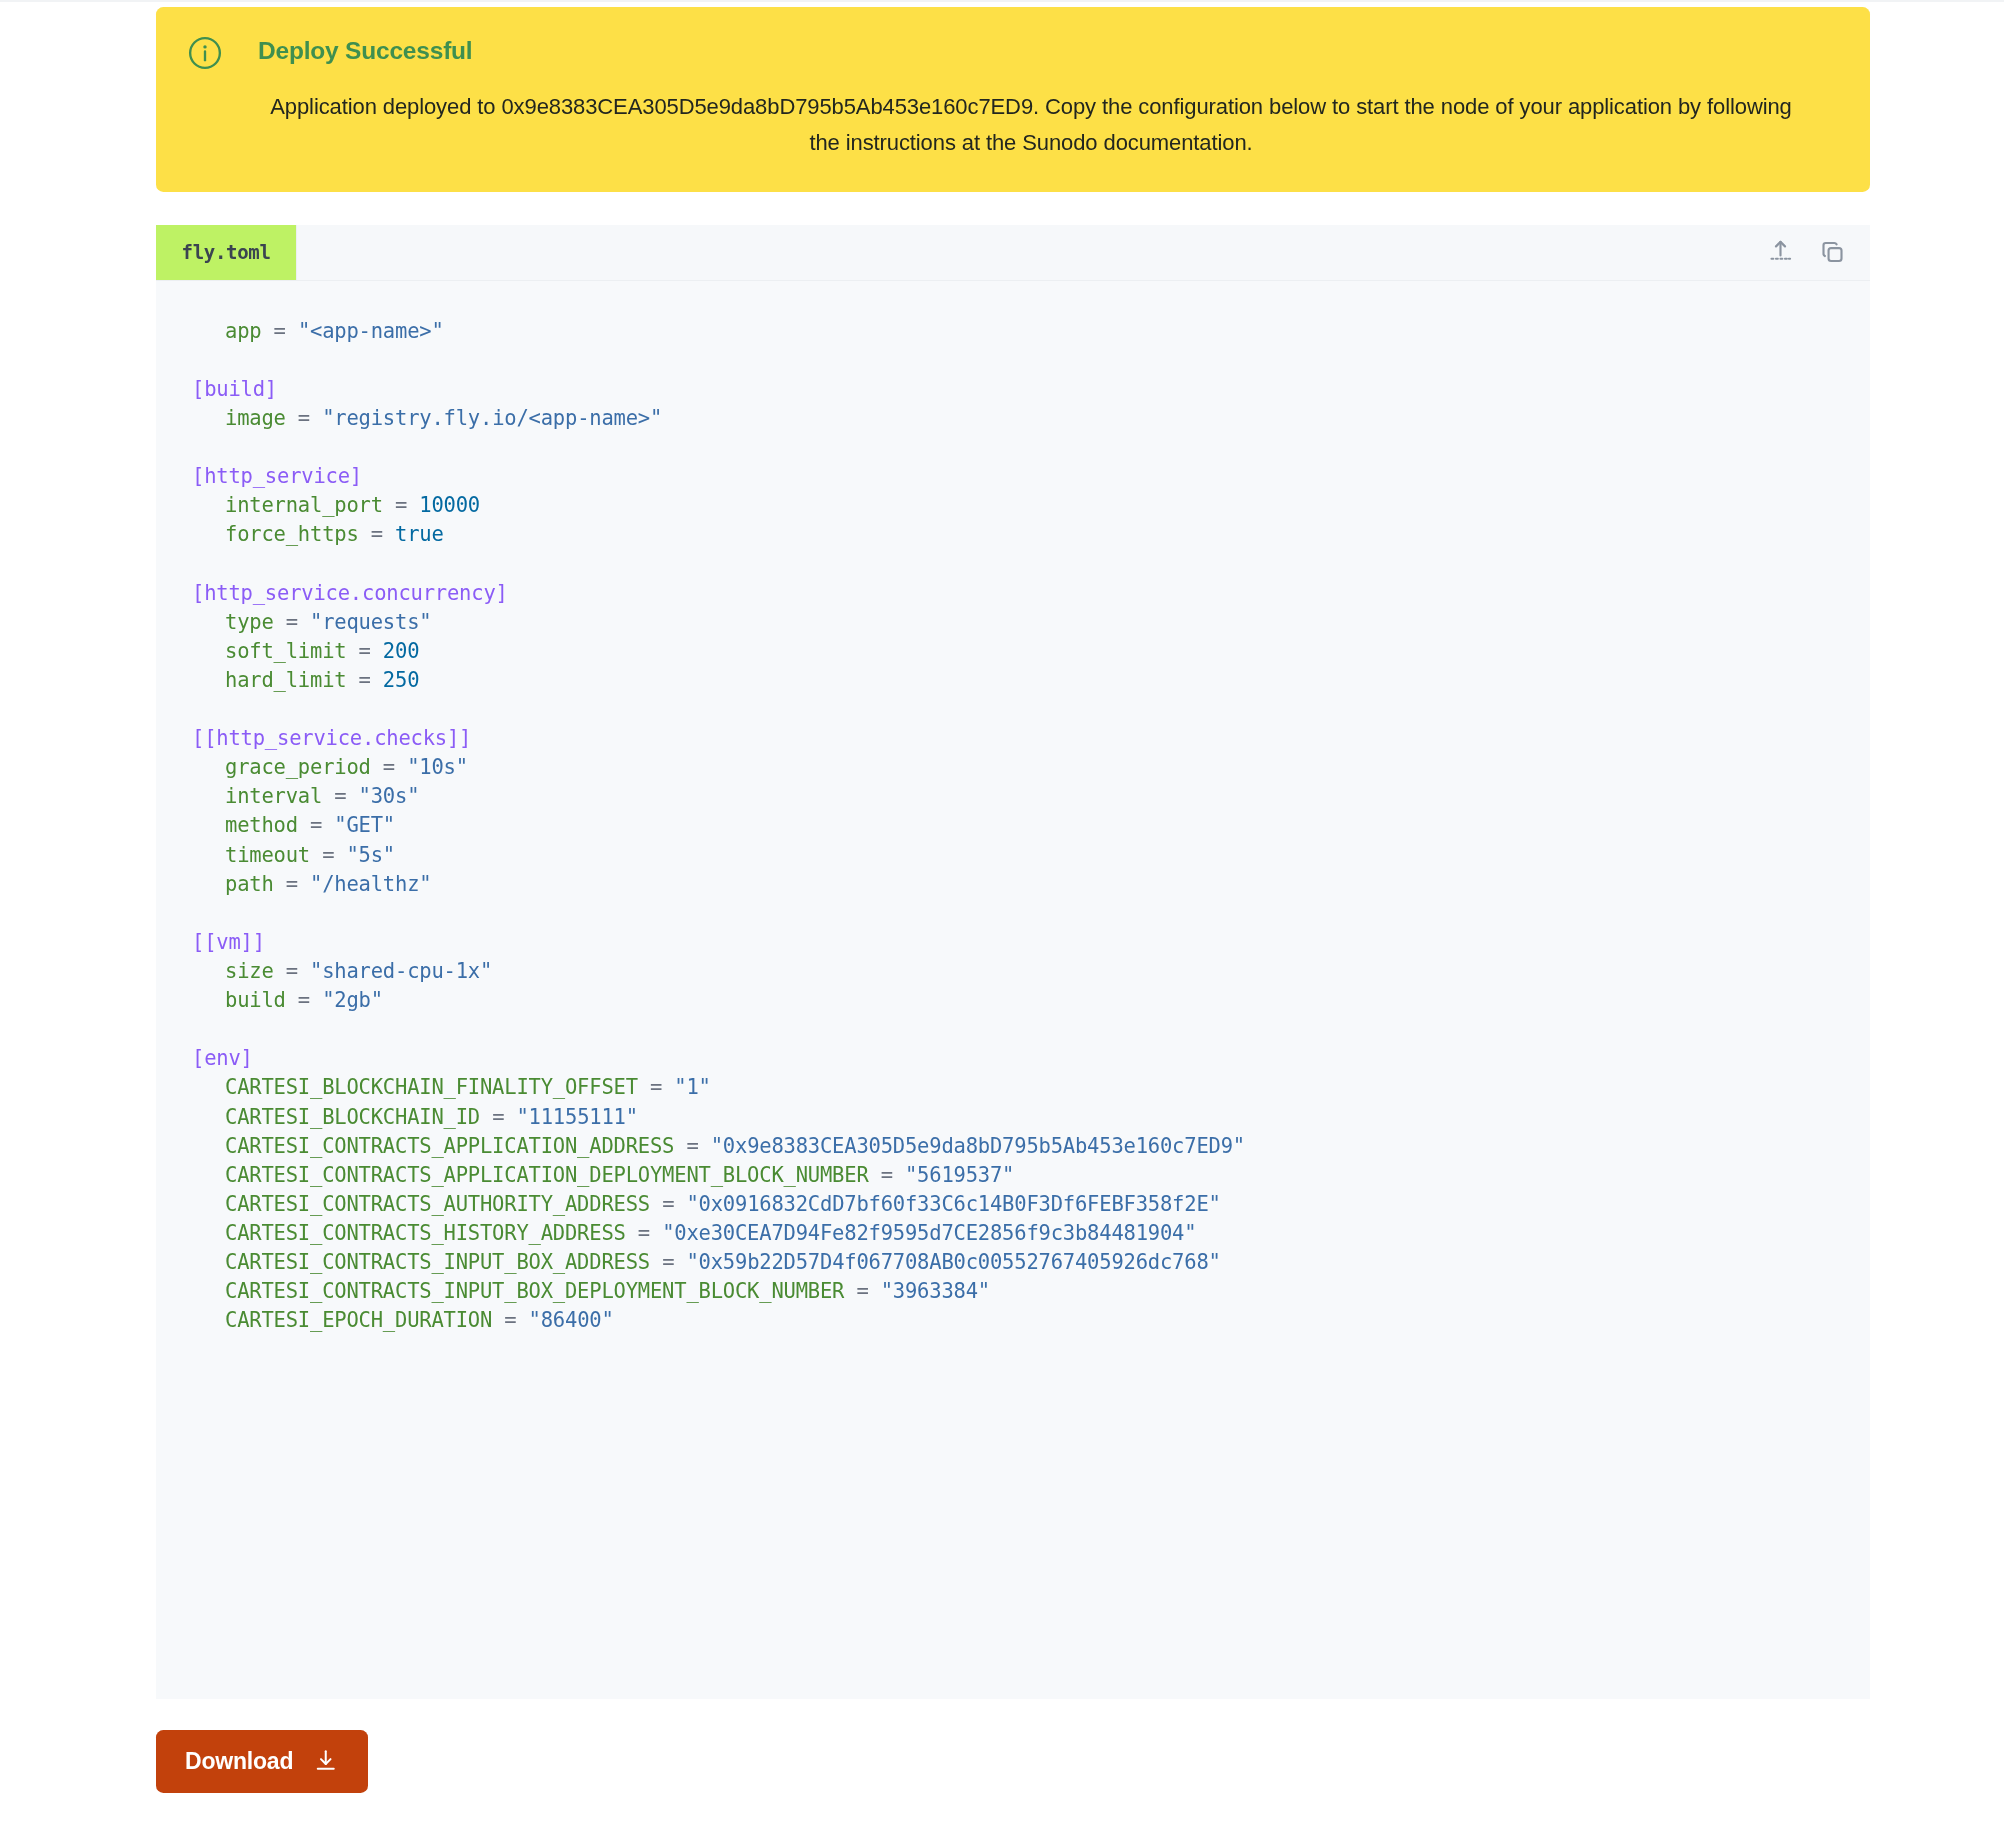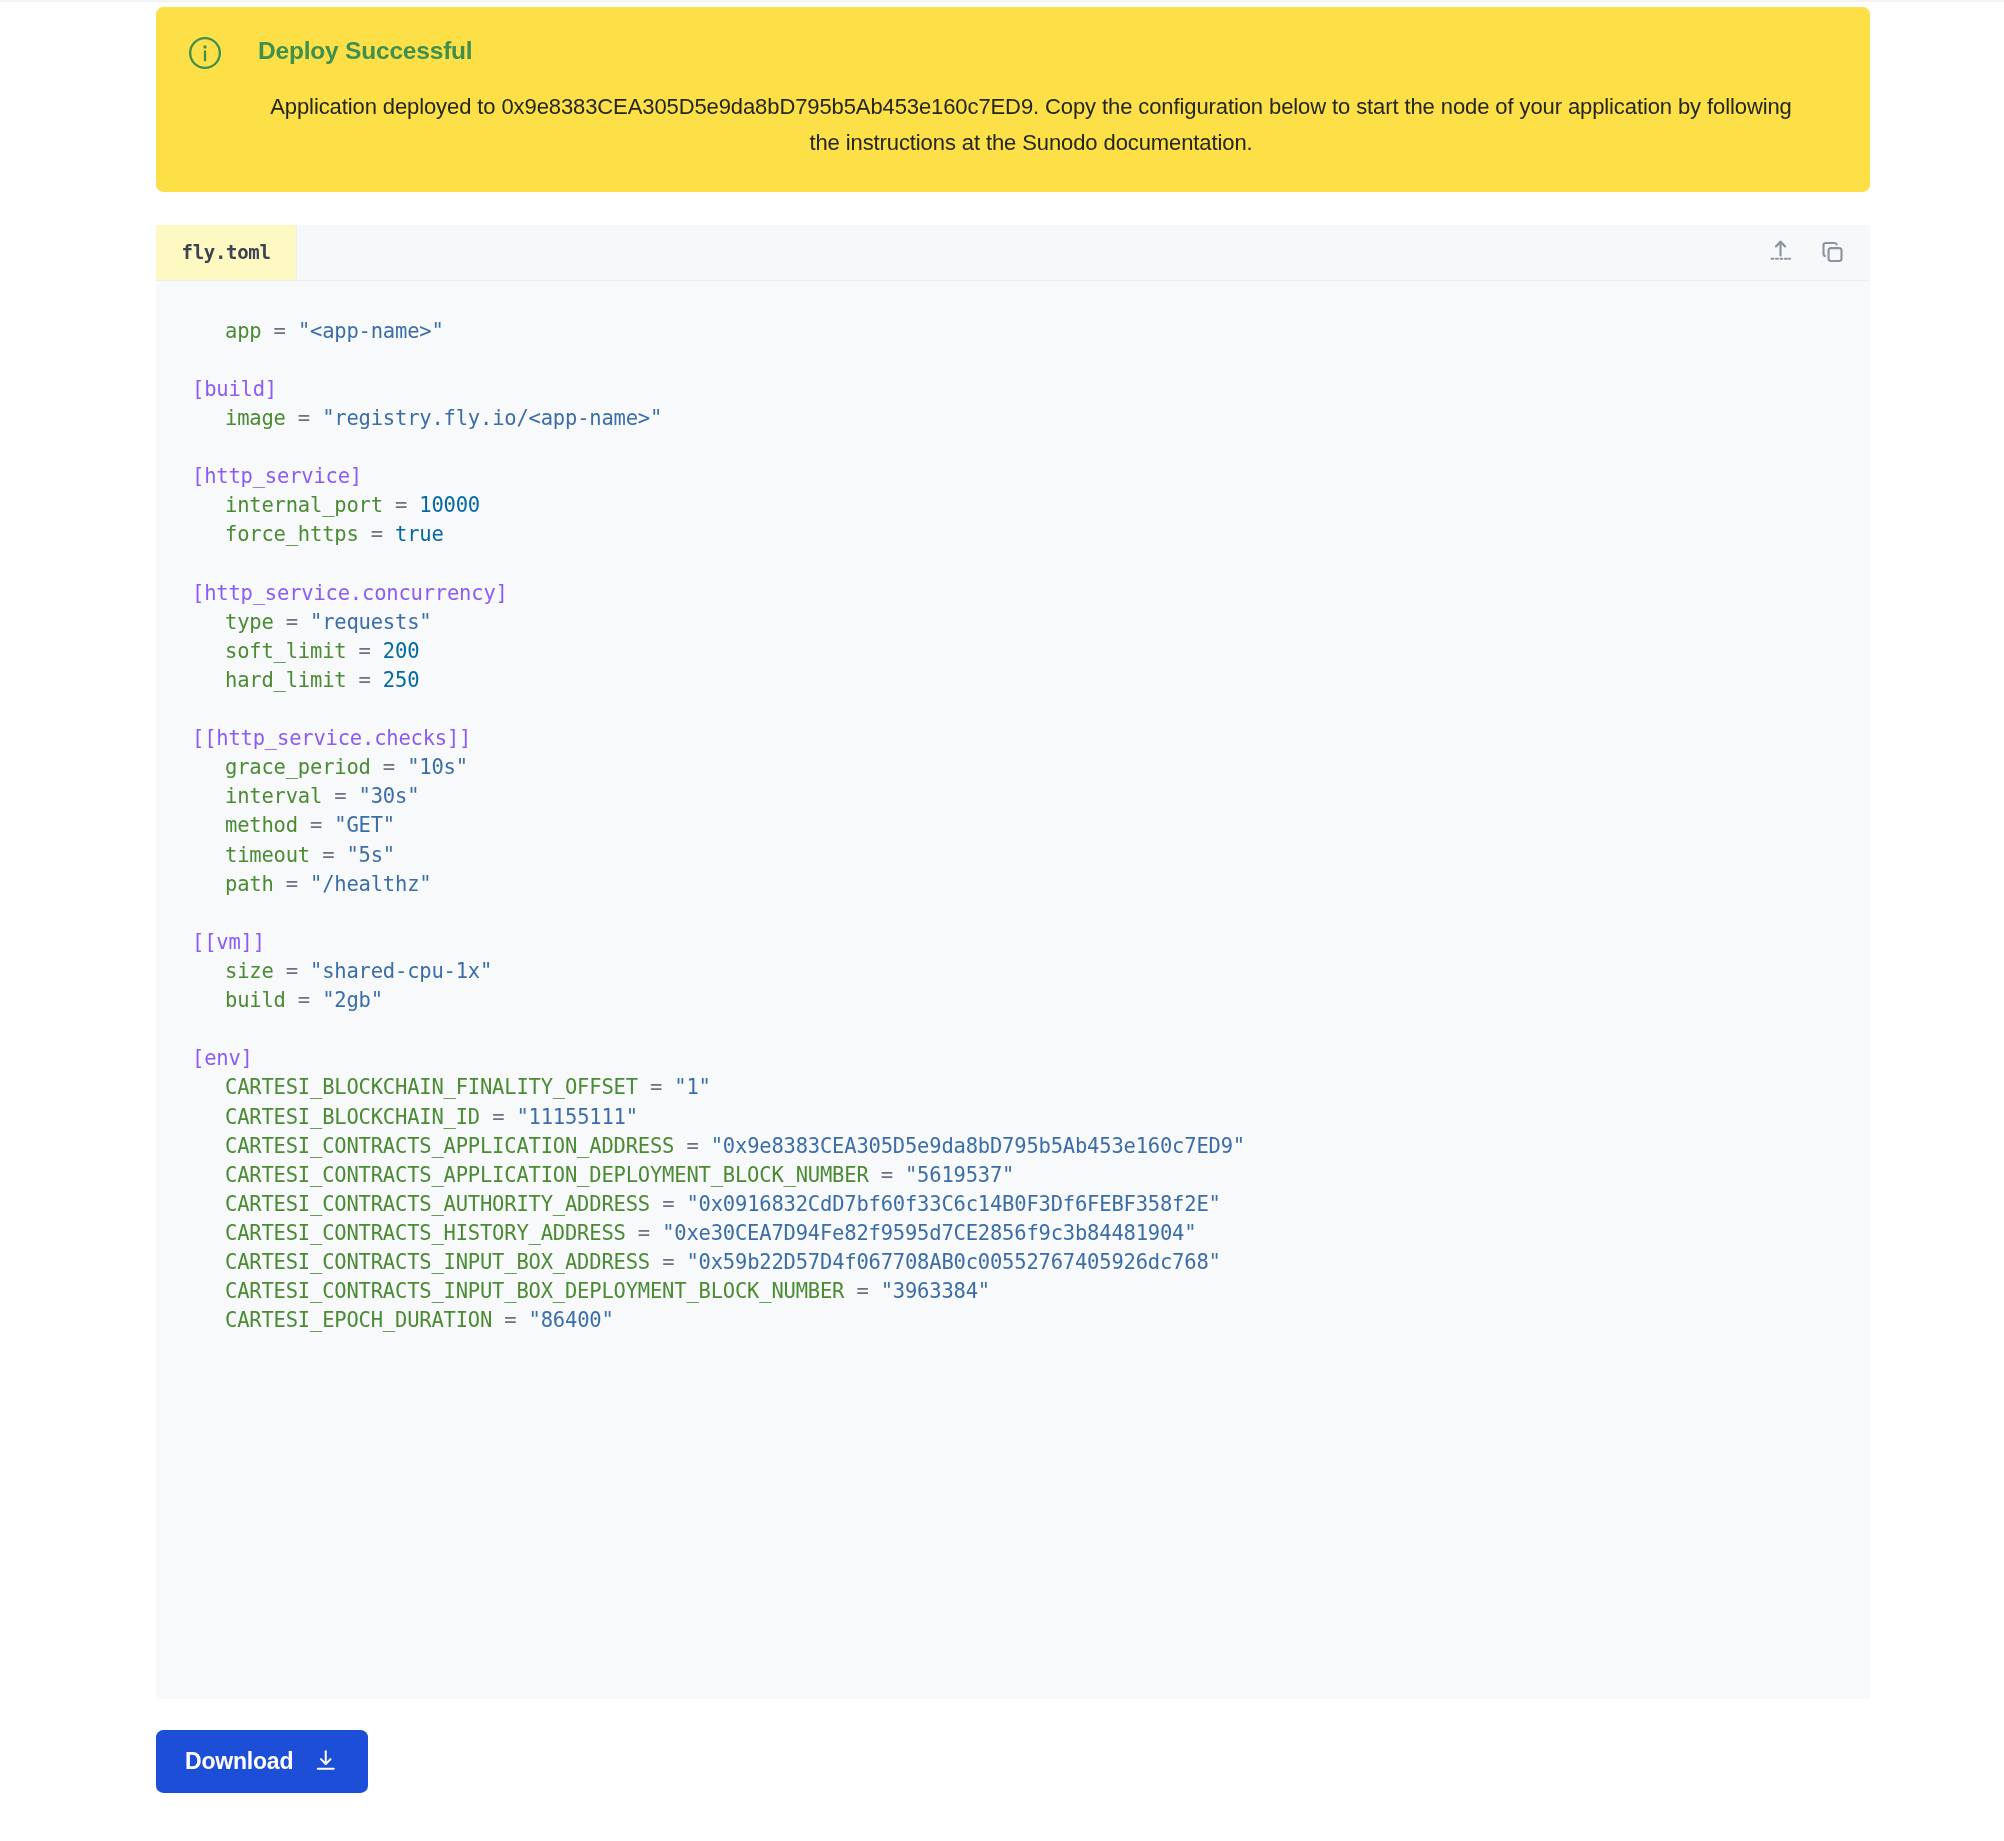--- a/index.html
+++ b/index.html
@@ -87,21 +87,21 @@
     font-size: 19px;
     font-weight: bold;
     color: #555f6d;
     letter-spacing: -0.3px;
     background: #f6f8fa;
     border-right: 0.9px solid #eceff2;
     white-space: nowrap;
     cursor: pointer;
   }
   .tab.active {
-    background: #fef9c3;
+    background: #bef264;
     color: #3b4450;
   }
   .tab-actions {
     position: absolute;
     right: 16.4px;
     top: 50%;
     transform: translateY(-50%);
     display: flex;
     align-items: center;
     gap: 25.5px;
@@ -131,21 +131,21 @@
   .op { color: #6b7280; }      
 
   
   .footer {
     margin-top: 31px;
   }
   .btn-download {
     display: inline-flex;
     align-items: center;
     gap: 20px;
-    background: #1d4ed8;
+    background: #c2410c;
     color: #ffffff;
     border: none;
     border-radius: 7.3px;
     padding: 18px 29px;
     font-size: 23px;
     font-weight: bold;
     font-family: "Liberation Sans", sans-serif;
     letter-spacing: -0.2px;
     cursor: pointer;
   }

